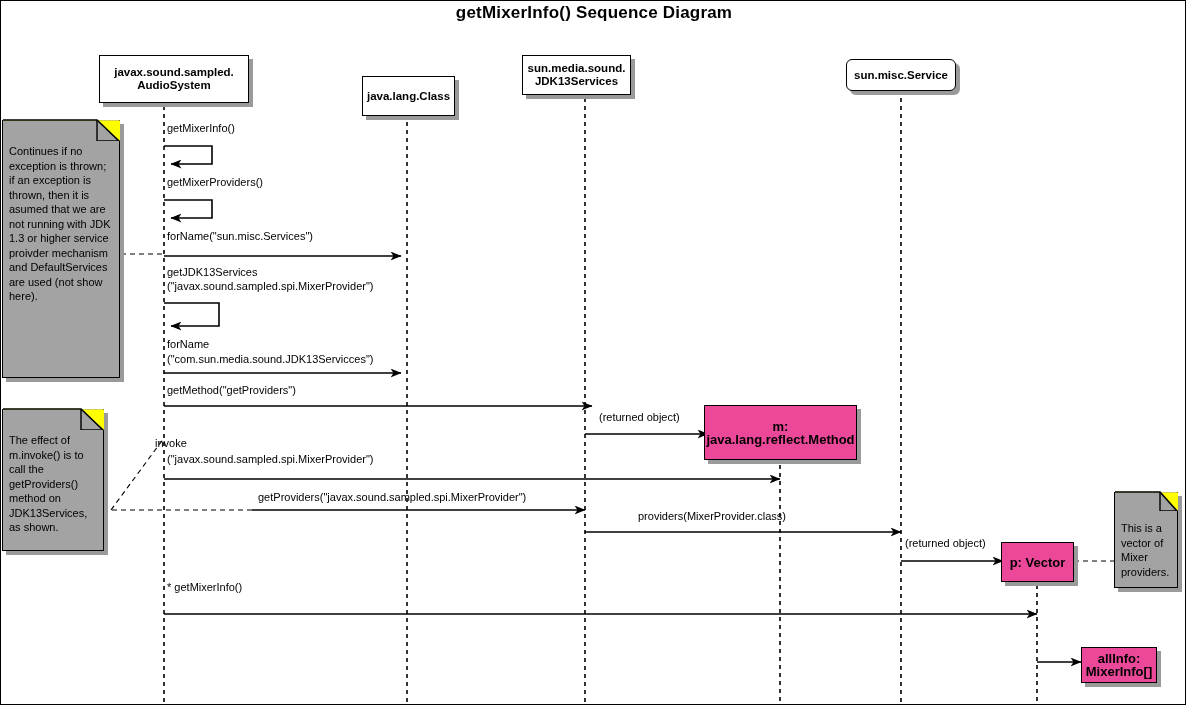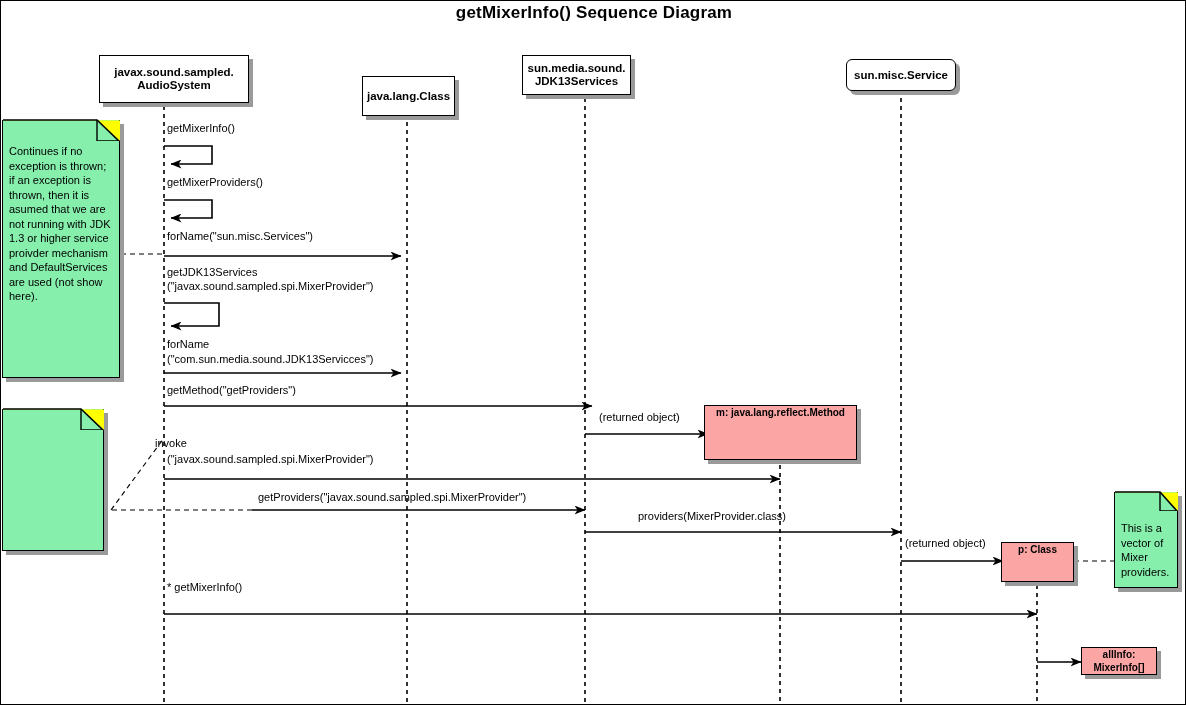--- a/index.html
+++ b/index.html
@@ -18,29 +18,29 @@
   .actor{
     position:absolute;background:#ffffff;border:1.5px solid #000;
     box-shadow:4px 4px 0 0 #9a9a9a;
     font-size:11.5px;font-weight:bold;color:#000;text-align:center;
     display:flex;align-items:center;justify-content:center;
     line-height:13px;box-sizing:border-box;
   }
   .actor span{display:block;}
   
   .objbox{
-    position:absolute;background:#fca5a5;border:1.5px solid #000;
+    position:absolute;background:#ec4899;border:1.5px solid #000;
     box-shadow:4px 4px 0 0 #9a9a9a;
-    font-size:10px;font-weight:bold;color:#000;text-align:center;
-    display:flex;justify-content:center;
+    font-size:13px;font-weight:bold;color:#000;text-align:center;
+    display:flex;align-items:center;justify-content:center;
     line-height:13px;box-sizing:border-box;
   }
   
   .note{
-    position:absolute;background:#86efac;
+    position:absolute;background:#a3a3a3;
     box-shadow:4px 4px 0 0 #9a9a9a;
     font-size:11px;color:#000;line-height:14.5px;
     box-sizing:border-box;padding:6px 5px 4px 6px;
     border-left:1.5px solid #000;border-bottom:1.5px solid #000;
     border-right:1.5px solid #000;
   }
   
   .msglabel{
     position:absolute;font-size:11px;color:#000;white-space:nowrap;
     line-height:13.5px;
@@ -160,25 +160,25 @@
 <div class="objbox" style="left:703px;top:404px;width:153px;height:55px;">
   <div>
     <span>m:</span>
     <span>java.lang.reflect.Method</span>
   </div>
 </div>
 
 <div class="objbox" style="left:1000px;top:541px;width:73px;height:40px;">
   <div>
     <span>p:</span>
-    <span>Class</span>
-  </div>
-</div>
-
-<div class="objbox" style="left:1080px;top:646px;width:76px;height:28px;">
+    <span>Vector</span>
+  </div>
+</div>
+
+<div class="objbox" style="left:1080px;top:646px;width:76px;height:36px;">
   <div>
     <span>allInfo:</span>
     <span>MixerInfo[]</span>
   </div>
 </div>
 
 <div class="note" style="left:1px;top:119px;width:118px;height:258px;border-top:none;">
   <svg width="118" height="22" style="position:absolute;left:-1.5px;top:-1.5px;">
     <path d="M1,1 L95,1 L118,22 L118,1.5 L1,1.5 Z" fill="#ffff00" stroke="none"></path>
     <path d="M1,1 L95,1 L117,22" fill="none" stroke="#000" stroke-width="1.6"></path>
@@ -186,20 +186,21 @@
   </svg>
   <div style="position:relative;margin-top:18px;">Continues if no exception is thrown; if an exception is thrown, then it is asumed that we are not running with JDK 1.3 or higher service proivder mechanism and DefaultServices are used (not show here).</div>
 </div>
 
 <div class="note" style="left:1px;top:408px;width:102px;height:142px;border-top:none;">
   <svg width="102" height="22" style="position:absolute;left:-1.5px;top:-1.5px;">
     <path d="M1,1 L79,1 L102,22 L102,1.5 L1,1.5 Z" fill="#ffff00" stroke="none"></path>
     <path d="M1,1 L79,1 L101,22" fill="none" stroke="#000" stroke-width="1.6"></path>
     <path d="M79,1 L79,22 L101,22" fill="none" stroke="#000" stroke-width="1.4"></path>
   </svg>
+  <div style="position:relative;margin-top:18px;">The effect of m.invoke() is to call the getProviders() method on JDK13Services, as shown.</div>
 </div>
 
 <div class="note" style="left:1113px;top:491px;width:64px;height:96px;border-top:none;">
   <svg width="64" height="20" style="position:absolute;left:-1.5px;top:-1.5px;">
     <path d="M1,1 L46,1 L64,20 L64,1.5 L1,1.5 Z" fill="#ffff00" stroke="none"></path>
     <path d="M1,1 L46,1 L63,20" fill="none" stroke="#000" stroke-width="1.6"></path>
     <path d="M46,1 L46,20 L63,20" fill="none" stroke="#000" stroke-width="1.4"></path>
   </svg>
   <div style="position:relative;margin-top:23px;">This is a vector of Mixer providers.</div>
 </div>

